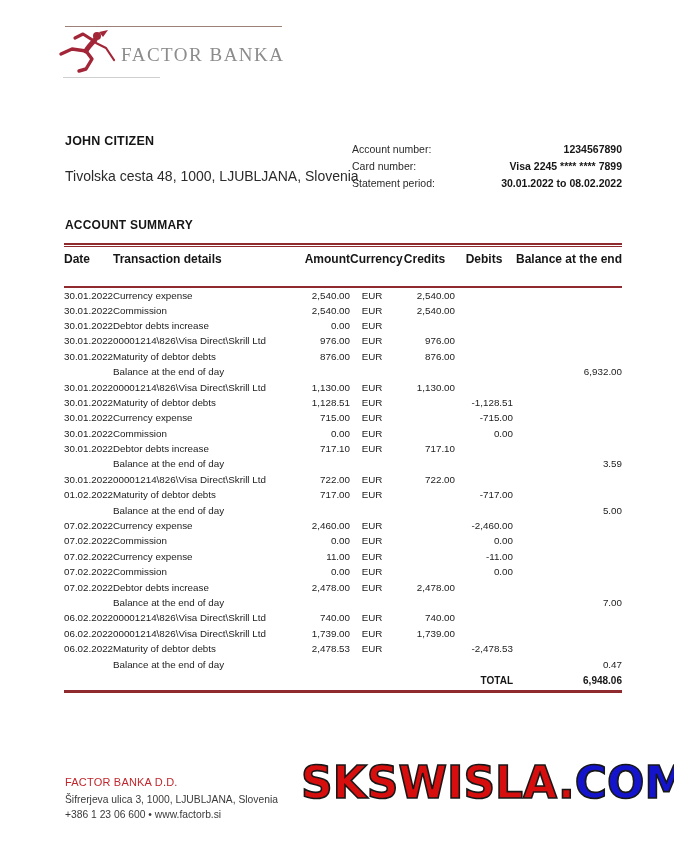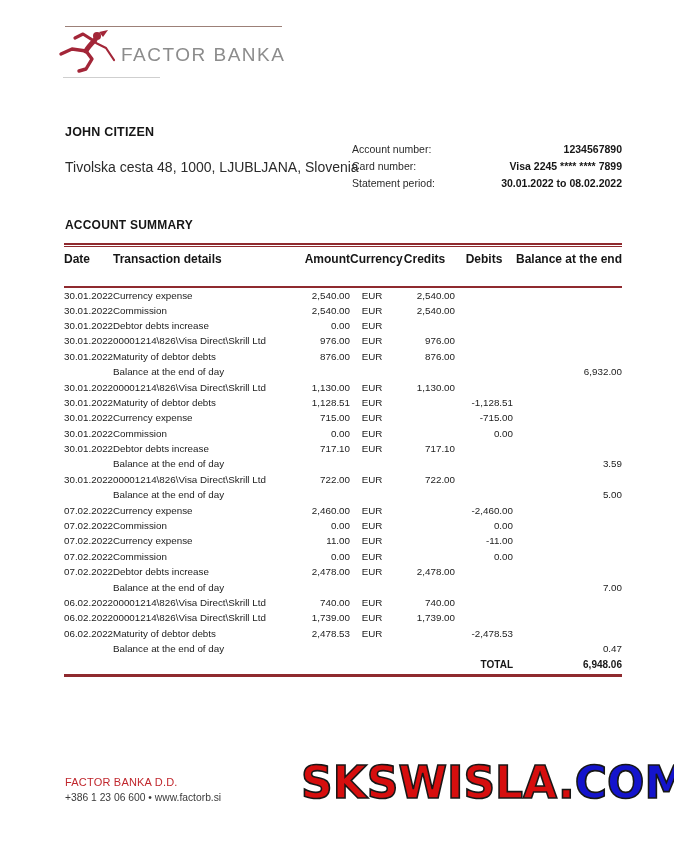--- a/index.html
+++ b/index.html
@@ -10,24 +10,24 @@
     --wm-red:#d60e0e;
     --wm-blue:#1414cc;
   }
   *{margin:0;padding:0;box-sizing:border-box;}
   html,body{background:#fff;}
   body{width:674px;height:848px;overflow:hidden;font-family:"Liberation Sans",sans-serif;color:#1d1d1d;}
   .page{position:relative;width:674px;height:848px;background:#fff;}
 
   .top-rule{position:absolute;left:65px;top:26px;width:217px;height:1px;background:#9c8078;}
   .logo-figure{position:absolute;left:56px;top:29px;width:64px;height:48px;}
-  .brand-text{position:absolute;left:121px;top:44px;font-family:Liberation Sans, sans-serif;font-size:19px;letter-spacing:1.5px;color:var(--brand-gray);font-weight:400;}
+  .brand-text{position:absolute;left:121px;top:44px;font-family:Liberation Serif, serif;font-size:19px;letter-spacing:1.5px;color:var(--brand-gray);font-weight:400;}
   .logo-rule{position:absolute;left:63px;top:77px;width:97px;height:1px;background:#cfcfcf;}
 
-  .customer{position:absolute;left:65px;top:125px;}
+  .customer{position:absolute;left:65px;top:134px;}
   .customer .name{font-size:12.5px;font-weight:700;letter-spacing:.2px;color:#161616;}
   .customer .addr{margin-top:20px;font-size:14px;color:#2b2b2b;}
 
   .acct{position:absolute;left:352px;top:141px;width:270px;}
   .acct-row{display:flex;justify-content:space-between;line-height:17px;}
   .acct-row .lbl{font-size:10.5px;color:#2b2b2b;}
   .acct-row .val{font-size:10.5px;font-weight:700;color:#161616;text-align:right;}
 
   .summary-title{position:absolute;left:65px;top:218px;font-size:12px;font-weight:700;letter-spacing:.2px;color:#161616;}
 
@@ -248,20 +248,29 @@
           <tr>
             <td class="al">30.01.2022</td>
             <td class="al">00001214\826\Visa Direct\Skrill Ltd</td>
             <td class="ar">722.00</td>
             <td class="ac">EUR</td>
             <td class="ar">722.00</td>
             <td class="ar"></td>
             <td class="ar"></td>
           </tr>
 
+          <tr>
+            <td class="al">01.02.2022</td>
+            <td class="al">Maturity of debtor debts</td>
+            <td class="ar">717.00</td>
+            <td class="ac">EUR</td>
+            <td class="ar"></td>
+            <td class="ar">-717.00</td>
+            <td class="ar"></td>
+          </tr>
 
           <tr>
             <td class="al"></td>
             <td class="al">Balance at the end of day</td>
             <td class="ar"></td>
             <td class="ac"></td>
             <td class="ar"></td>
             <td class="ar"></td>
             <td class="ar">5.00</td>
           </tr>
@@ -372,20 +381,21 @@
           <td class="ar">TOTAL</td>
           <td class="ar">6,948.06</td>
         </tr>
       </tfoot>
     </table>
     <div class="bottom-rule"></div>
   </div>
 
   <div class="footer">
     <div class="company">FACTOR BANKA D.D.</div>
+    <div class="addr">Šifrerjeva ulica 3, 1000, LJUBLJANA, Slovenia</div>
     <div class="contact">+386 1 23 06 600 • www.factorb.si</div>
   </div>
 
   <div class="watermark">
     <span class="wm-red">SKSWISLA.</span><span class="wm-blue">COM</span>
   </div>
 
 </div>
 
 </body></html>

